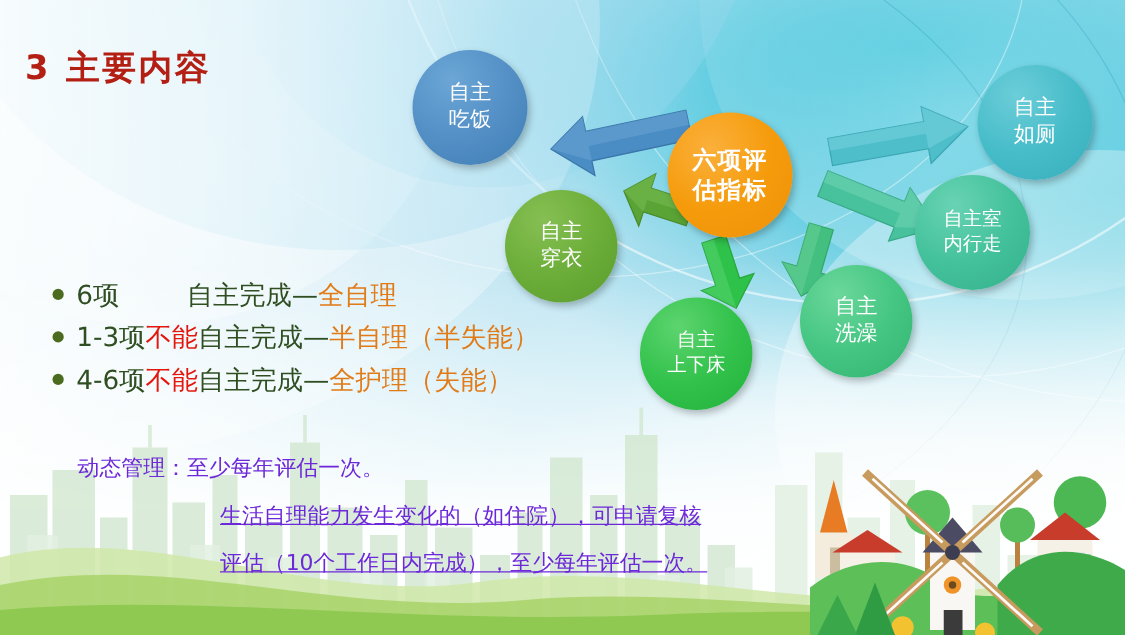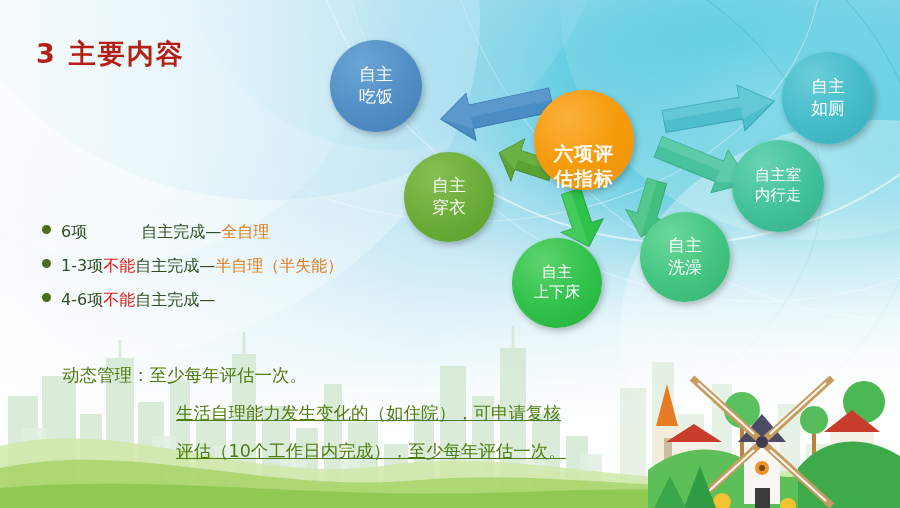--- a/index.html
+++ b/index.html
@@ -53,21 +53,21 @@
     background: linear-gradient(to right, rgba(255,255,255,0.82) 0%, rgba(255,255,255,0.45) 45%, rgba(255,255,255,0) 100%);
   }
 
   
   .city { position: absolute; left: 0; bottom: 0; width: 900px; height: 190px; }
   .hills { position: absolute; left: 0; bottom: 0; width: 900px; height: 120px; }
 
   
   .title {
     position: absolute;
-    left: 36px; top: 36px;
+    left: 20px; top: 36px;
     color: #b41f13;
     font-size: 27px;
     font-weight: bold;
     letter-spacing: 2px;
     white-space: nowrap;
     font-family: "DejaVu Sans", "Liberation Sans", sans-serif;
   }
   .title .num { margin-right: 12px; }
 
   
@@ -79,21 +79,21 @@
     line-height: 29px;
     white-space: nowrap;
     font-family: "DejaVu Sans", "Liberation Sans", sans-serif;
   }
   .lead .l2 { padding-left: 12px; display: block; }
 
   
   .bullets {
     position: absolute;
     left: 42px; top: 222px;
-    font-size: 16px;
+    font-size: 21px;
     font-family: "DejaVu Sans", "Liberation Sans", sans-serif;
   }
   .brow {
     display: flex; align-items: baseline;
     height: 34px;
     white-space: nowrap;
   }
   .bdot {
     width: 9px; height: 9px; border-radius: 50%;
     background: #4b6b1e;
@@ -105,21 +105,21 @@
   .seg-red { color: #e3170d; font-weight: normal; }
   .seg-orange { color: #e07b18; }
   .gap { display: inline-block; width: 54px; }
 
   
   .para {
     position: absolute;
     left: 62px; top: 356px;
     font-size: 17.5px;
     line-height: 38px;
-    color: #4d7c0f;
+    color: #6d28d9;
     white-space: nowrap;
     font-family: "DejaVu Sans", "Liberation Sans", sans-serif;
   }
   .para .indent { padding-left: 114px; display: block; text-decoration: underline; }
 
   
   .node {
     position: absolute;
     border-radius: 50%;
     color: #ffffff;
@@ -129,21 +129,20 @@
     justify-content: center;
     text-align: center;
     box-shadow: 2px 3px 6px rgba(0,0,0,0.25);
     font-family: "DejaVu Sans", "Liberation Sans", sans-serif;
     line-height: 1.28;
   }
   .node span { display: block; }
   .node.hub {
     font-size: 19px; font-weight: bold;
     letter-spacing: 1px;
-    justify-content: flex-end;
   }
   .node.leaf { font-size: 17px; }
   .node.leaf.small { font-size: 15.5px; }
 
   .arrow { position: absolute; }
   .arrow svg { display: block; overflow: visible; }
 </style>
 </head>
 <body>
 
@@ -317,20 +316,21 @@
       <span class="seg-red">不能</span>
       <span class="seg-dark">自主完成—</span>
       <span class="seg-orange">半自理（半失能）</span>
     </div>
 
     <div class="brow">
       <span class="bdot"></span>
       <span class="seg-dark">4-6项</span>
       <span class="seg-red">不能</span>
       <span class="seg-dark">自主完成—</span>
+      <span class="seg-orange">全护理（失能）</span>
     </div>
   </div>
 
   <div class="para">
     <span>动态管理：至少每年评估一次。</span>
     <span class="indent">生活自理能力发生变化的（如住院），可申请复核</span>
     <span class="indent">评估（10个工作日内完成），至少每年评估一次。</span>
   </div>
 
   <div class="arrow" style="left:441px; top:83px; width:116px; height:62px;">

